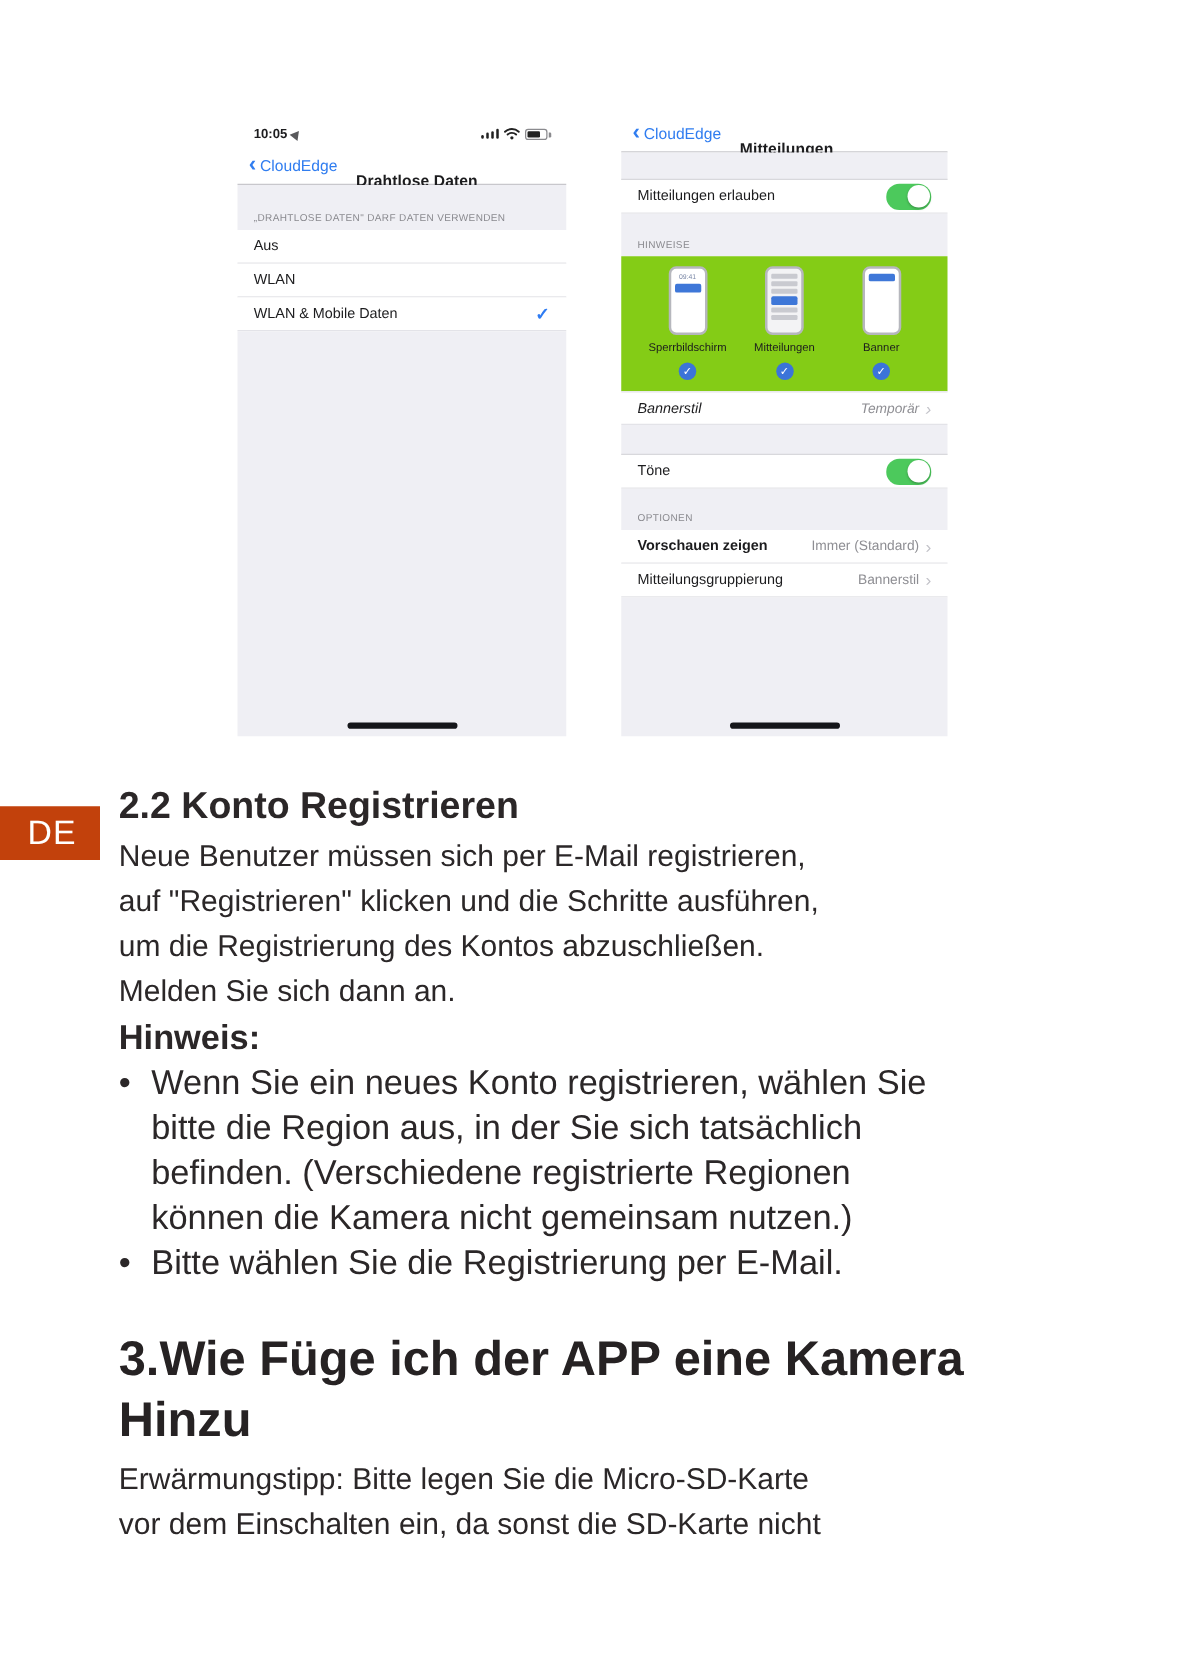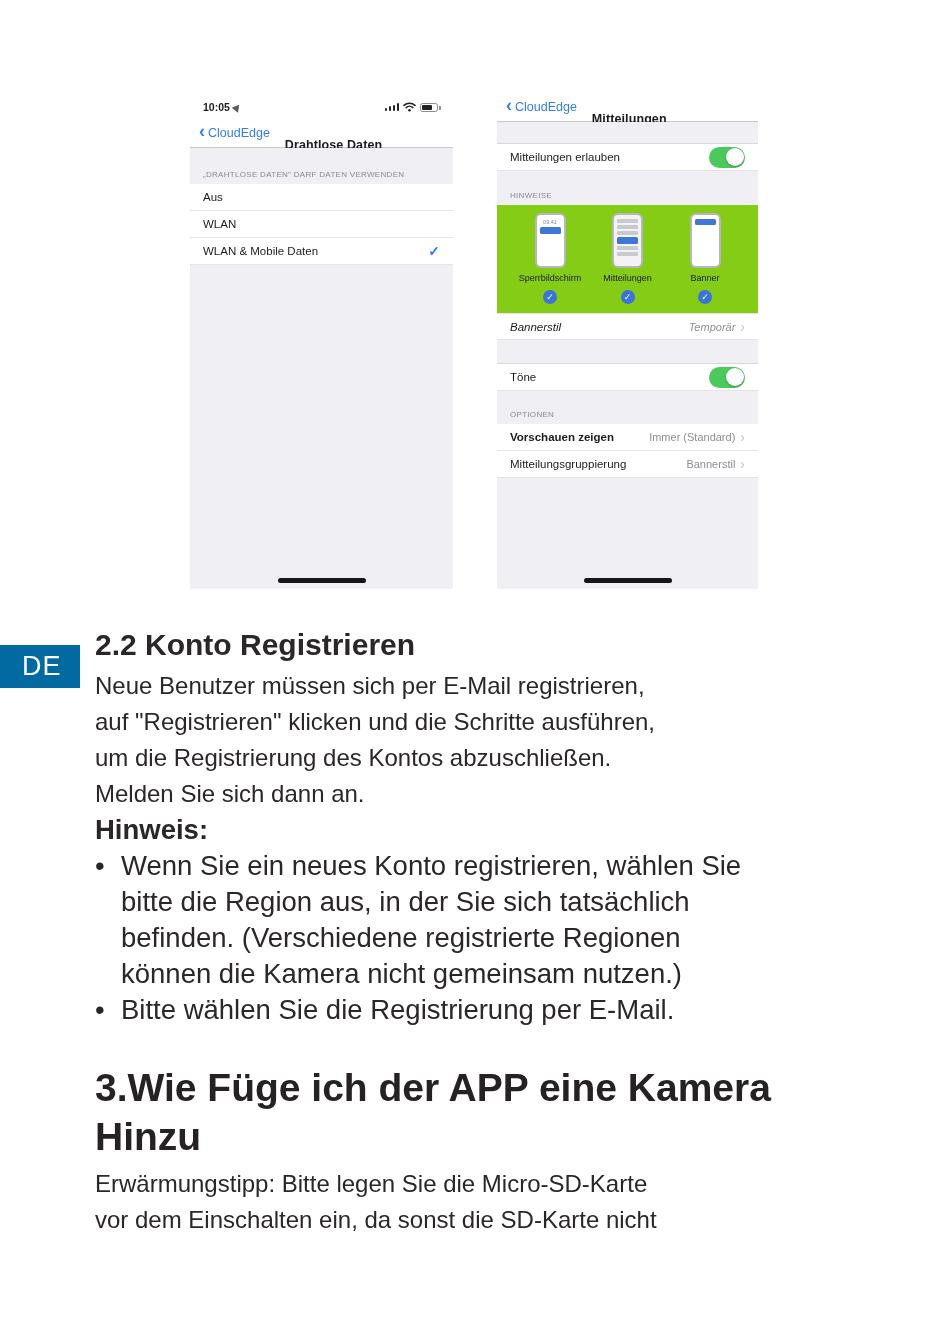--- a/index.html
+++ b/index.html
@@ -50,21 +50,21 @@
   .bar-blue { height:7px; background:#3e77d8; border-radius:1.5px; }
   .bar-gray { height:4px; background:#c9cad0; border-radius:1px; }
   .bar-top { height:6px; background:#3e77d8; border-radius:1.5px; }
   .prev-label { font-size:9px; color:#1c1c1e; margin-top:5px; white-space:nowrap; }
   .prev-check { margin-top:7px; width:14px; height:14px; border-radius:50%; background:#3b74d9; color:#fff; font-size:9px; display:flex; align-items:center; justify-content:center; }
 
   .p-fill { flex:1; position:relative; }
   .home-bar { position:absolute; bottom:6px; left:50%; transform:translateX(-50%); width:88px; height:5px; background:#15161a; border-radius:3px; }
 
   
-  .de-tab { position:absolute; left:0; top:645px; width:80px; height:43px; background:#0369a1; color:#fff; font-size:27px; display:flex; align-items:center; padding-left:22px; letter-spacing:1px; }
+  .de-tab { position:absolute; left:0; top:645px; width:80px; height:43px; background:#c2410c; color:#fff; font-size:27px; display:flex; align-items:center; padding-left:22px; letter-spacing:1px; }
   .content { position:absolute; left:95px; top:626px; width:805px; color:#2b2728; }
   .h2 { font-size:30px; font-weight:bold; line-height:38px; margin-bottom:4px; }
   .body-text { font-size:24px; line-height:36px; white-space:pre-line; }
   .note-label { font-size:27.5px; font-weight:bold; line-height:36px; }
   .bullet-item { display:flex; font-size:27.5px; line-height:36px; }
   .bullet-mark { width:26px; flex:none; }
   .bullet-text { white-space:pre-line; }
   .h1 { font-size:39px; font-weight:bold; line-height:49px; margin:35px 0 5px; white-space:pre-line; color:#262223; }
   .page-number { position:absolute; top:1248px; left:0; width:950px; text-align:center; font-size:27px; color:#2b2728; }
 </style>

